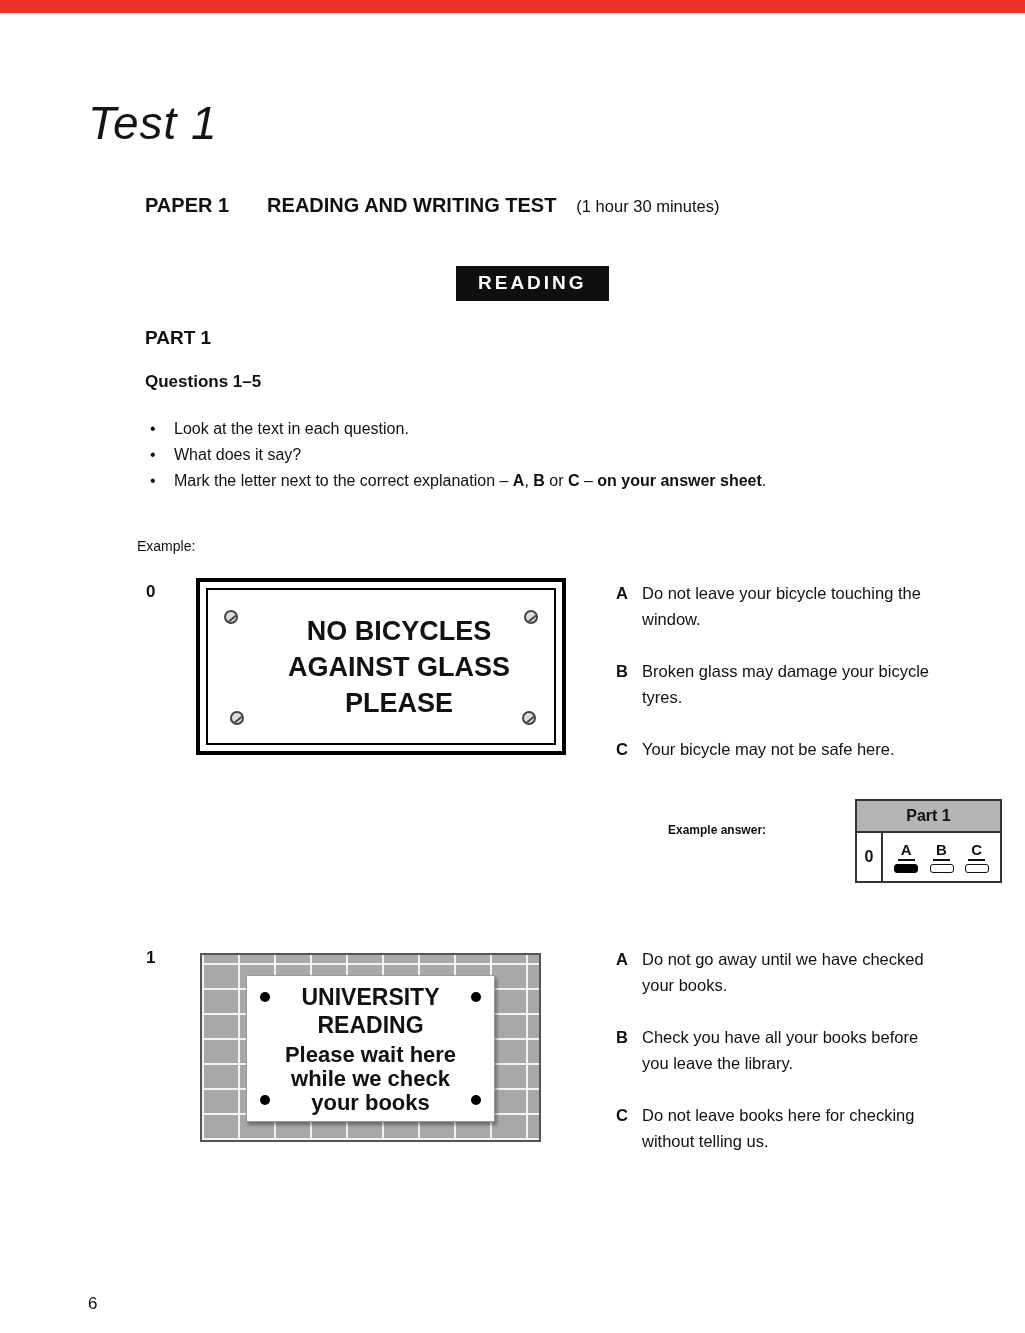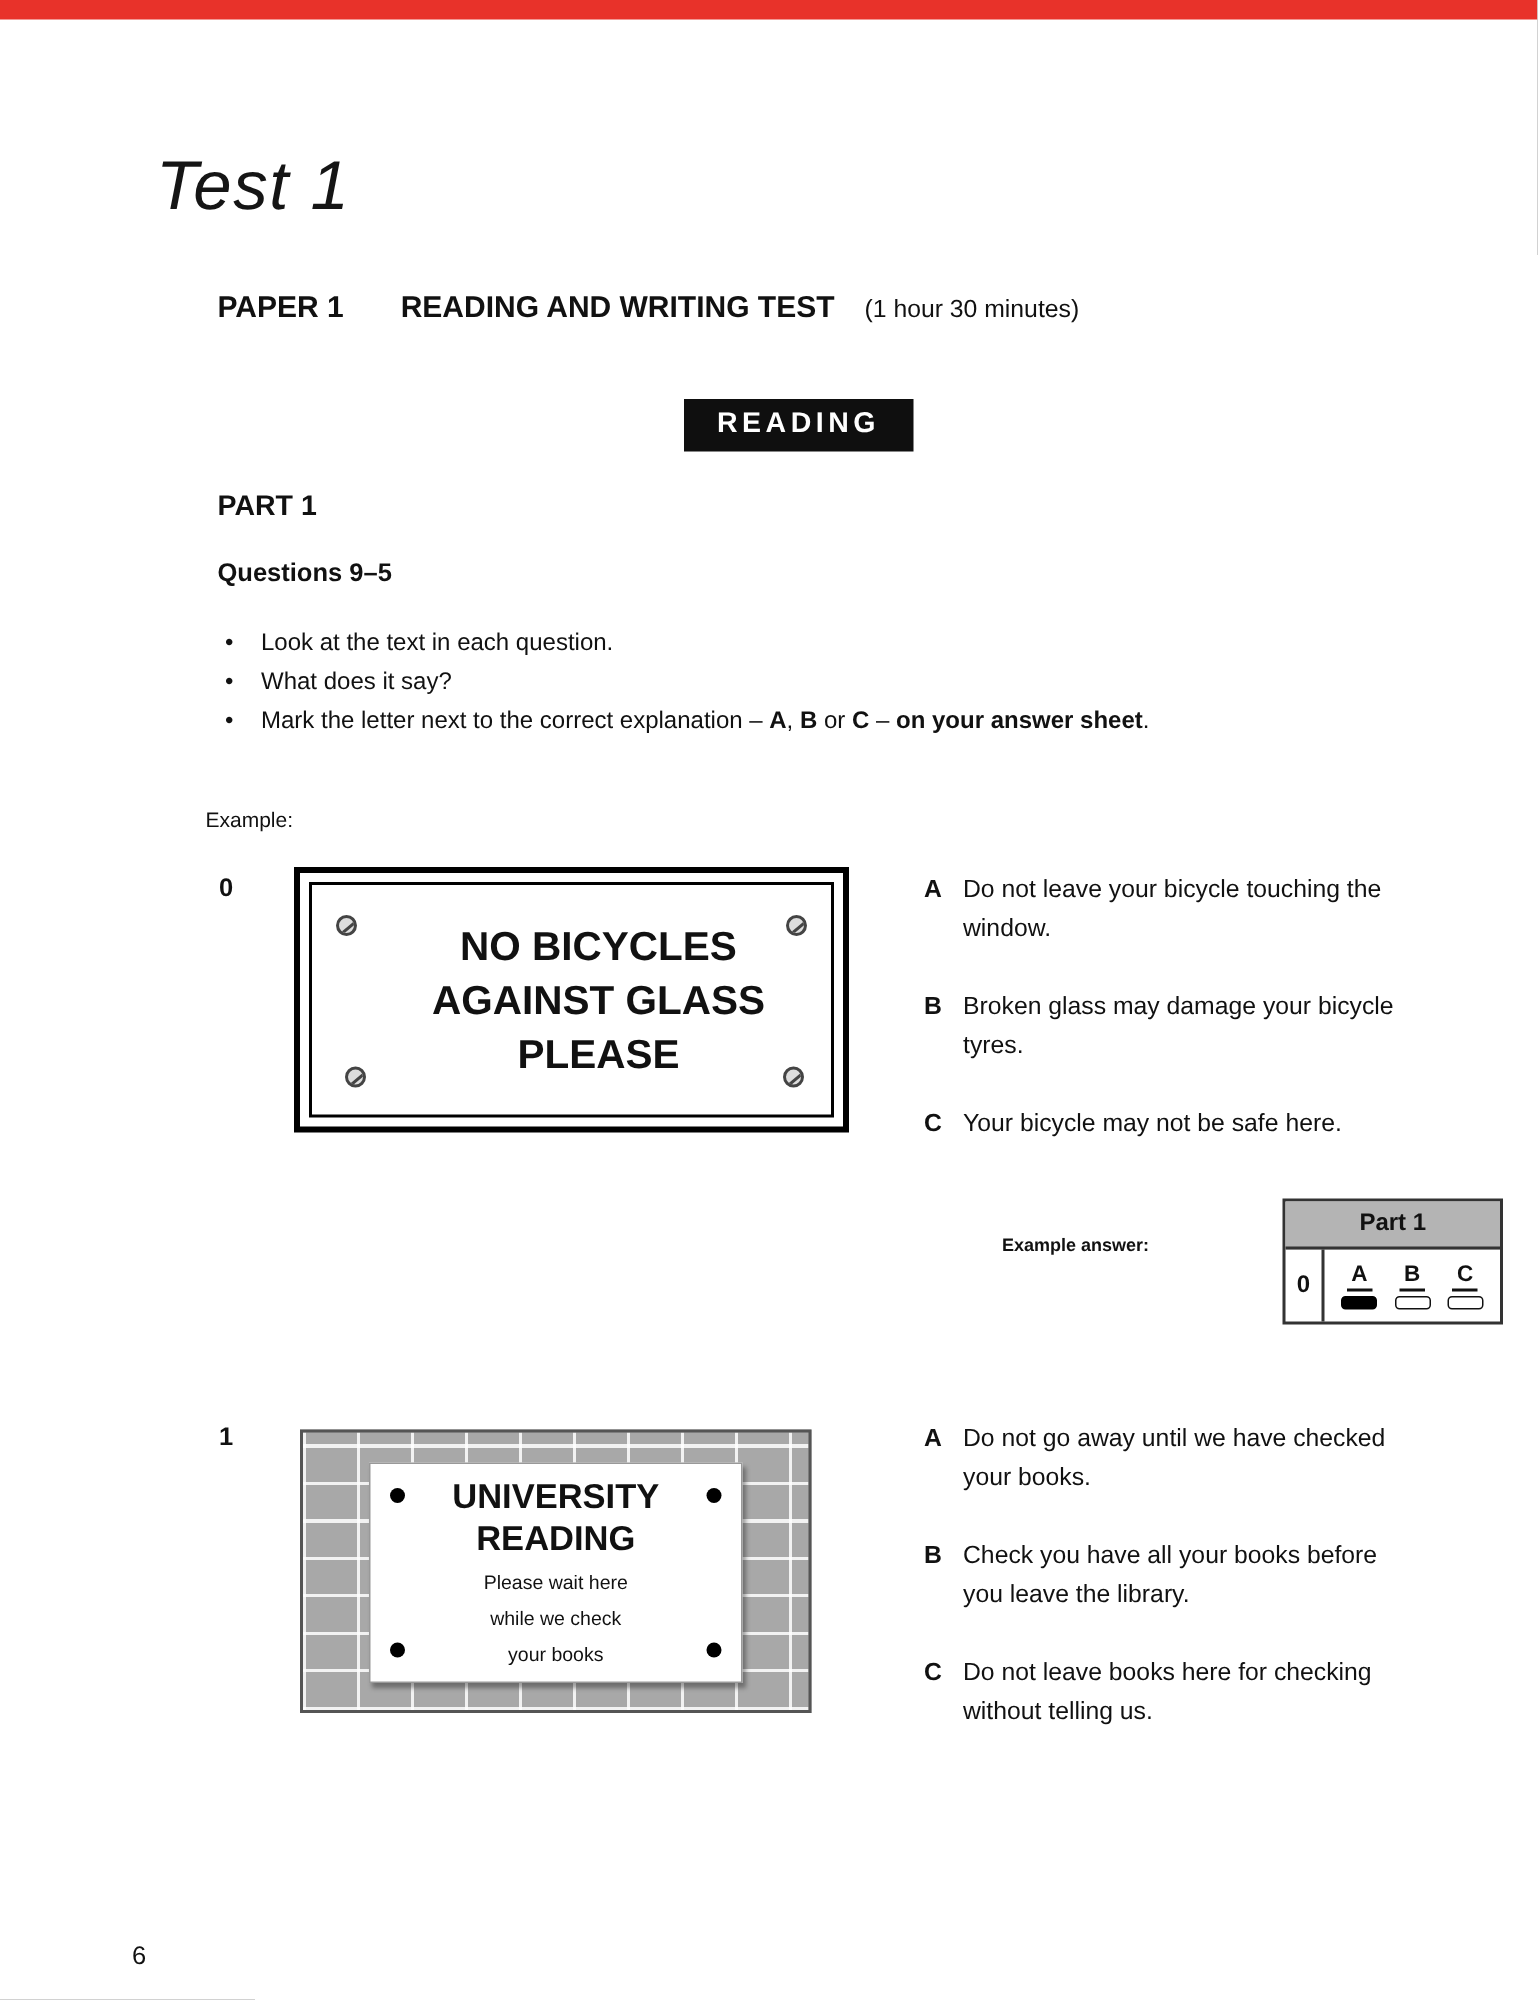--- a/index.html
+++ b/index.html
@@ -4,21 +4,21 @@
 <style>
   * { margin:0; padding:0; box-sizing:border-box; }
   body { background:#888; font-family:"Liberation Sans", sans-serif; }
   .page {
     position:relative; width:1025px; height:1333px; margin:0 auto;
     background:#ffffff; color:#111; overflow:hidden;
   }
   .red-bar { position:absolute; top:0; left:0; width:100%; height:13px; background:#e8322a; }
 
   .test-title {
-    position:absolute; left:104px; top:96px;
+    position:absolute; left:88px; top:96px;
     font-size:46px; font-style:italic; letter-spacing:1px; color:#151515;
   }
 
   .paper-line { position:absolute; left:145px; top:194px; font-size:20px; font-weight:bold; white-space:nowrap; }
   .paper-line .paper-label { margin-right:38px; }
   .paper-line .duration { font-weight:normal; font-size:16.5px; margin-left:20px; }
 
   .reading-banner {
     position:absolute; left:456px; top:266px;
     background:#0f0f0f; color:#fff; font-weight:bold; font-size:19px;
@@ -95,21 +95,21 @@
       repeating-linear-gradient(90deg, rgba(255,255,255,0.85) 0 2px, rgba(0,0,0,0) 2px 36px),
       repeating-linear-gradient(0deg, rgba(255,255,255,0.85) 0 2px, rgba(0,0,0,0) 2px 25px);
   }
   .sign1-panel {
     position:relative; width:100%; height:100%; background:#fff;
     border:1px solid #999; box-shadow:2px 3px 3px rgba(0,0,0,0.35);
     display:flex; flex-direction:column; align-items:center; justify-content:center;
     text-align:center;
   }
   .sign1-title { font-weight:bold; font-size:23px; line-height:28px; }
-  .sign1-body  { font-weight:normal; font-size:13px; line-height:24px; margin-top:4px; }
+  .sign1-body  { font-weight:bold; font-size:22px; line-height:24px; margin-top:4px; }
   .dot { position:absolute; width:10px; height:10px; background:#000; border-radius:50%; }
   .dot.tl { left:13px; top:16px; }
   .dot.tr { right:13px; top:16px; }
   .dot.bl { left:13px; bottom:16px; }
   .dot.br { right:13px; bottom:16px; }
 
   .page-num { position:absolute; left:88px; top:1294px; font-size:17px; }
 </style>
 </head>
 <body>
@@ -119,21 +119,21 @@
 
   <div class="test-title">Test 1</div>
 
   <div class="paper-line">
     <span class="paper-label">PAPER 1</span><span>READING AND WRITING TEST</span><span class="duration">(1 hour 30 minutes)</span>
   </div>
 
   <div class="reading-banner">READING</div>
 
   <div class="part-heading">PART 1</div>
-  <div class="questions-heading">Questions 9–5</div>
+  <div class="questions-heading">Questions 1–5</div>
 
   <div class="instructions">
     <div class="instr-row">
       <span>Look at the text in each question.</span>
     </div>
     <div class="instr-row">
       <span>What does it say?</span>
     </div>
     <div class="instr-row">
       <span><span>Mark the letter next to the correct explanation – </span><b>A</b><span>, </span><b>B</b><span> or </span><b>C</b><span> – </span><b>on your answer sheet</b><span>.</span></span>

